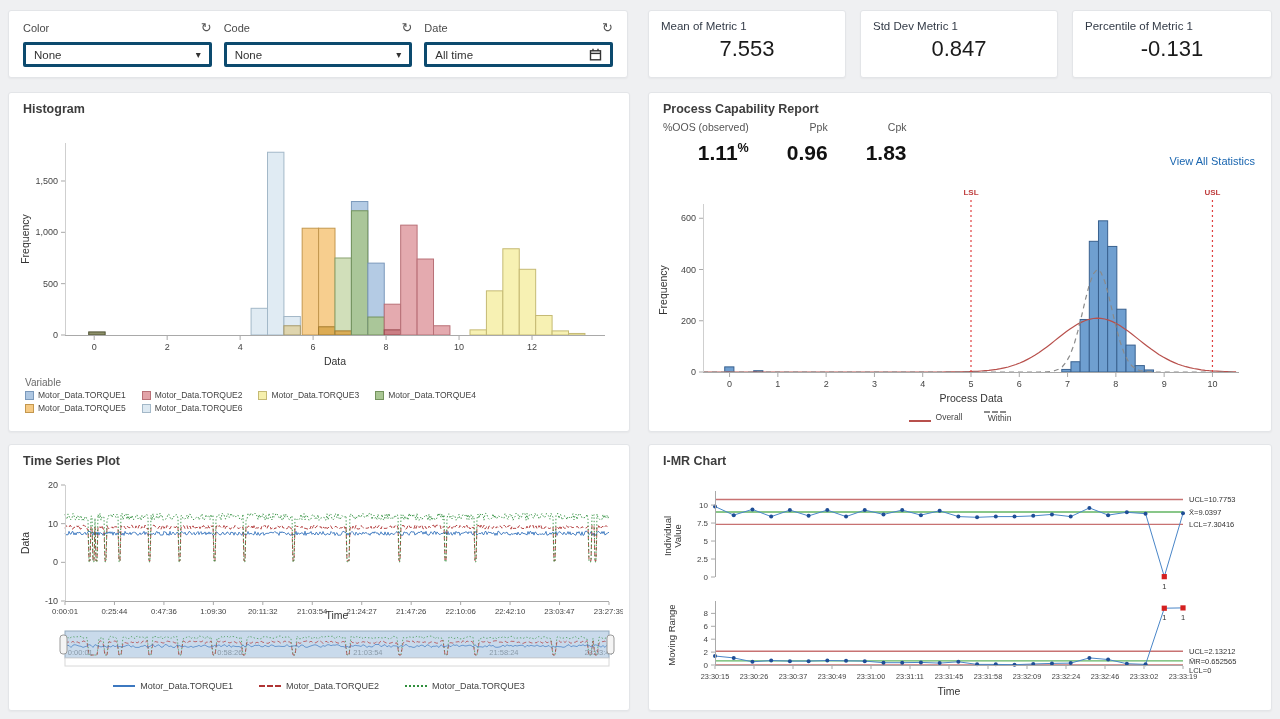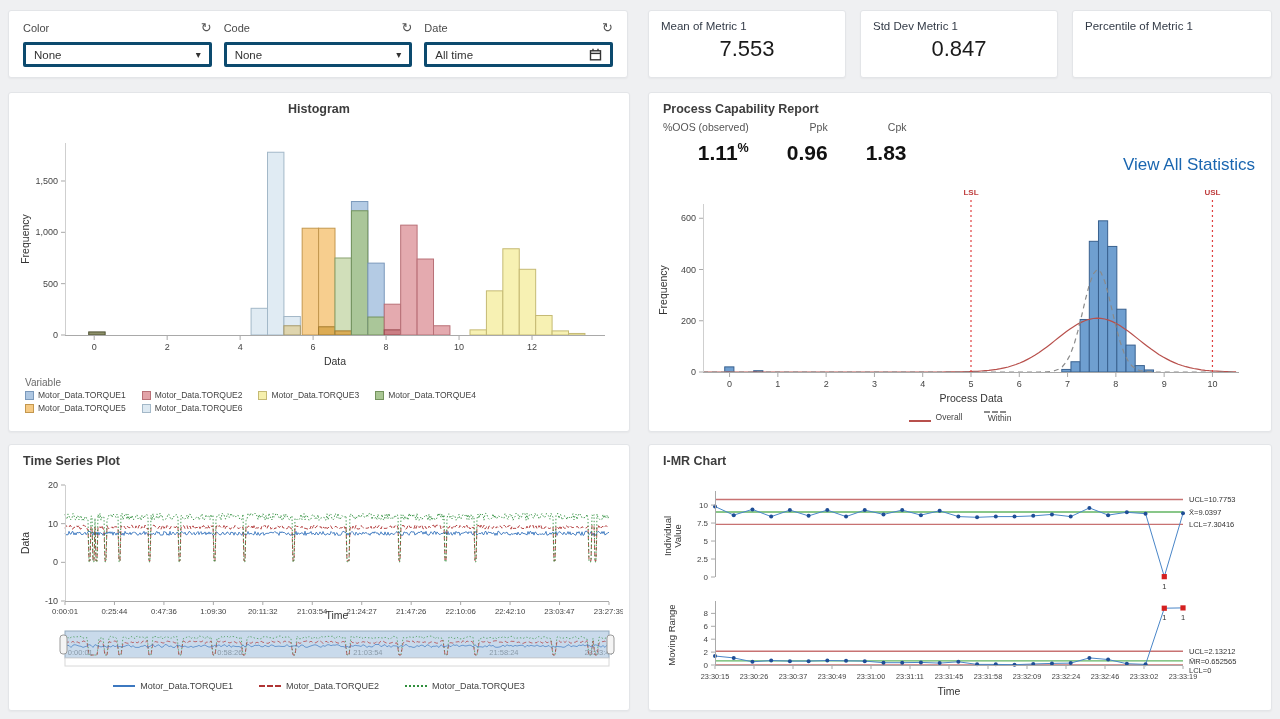--- a/index.html
+++ b/index.html
@@ -20,21 +20,21 @@
   
   .kpi { height:68px; padding:9px 12px; }
   .kpi .klabel { font-size:11.5px; color:#333b47; }
   .kpi .kvalue { font-size:22px; color:#1a1a1a; text-align:center; margin-top:4px; }
   #kpi1 { left:648px; top:10px; width:198px; }
   #kpi2 { left:860px; top:10px; width:198px; }
   #kpi3 { left:1072px; top:10px; width:200px; }
 
   .panel-title { font-size:12.5px; font-weight:600; color:#3d3d3d; padding:9px 14px 0; }
 
-  #histPanel { left:8px;  top:92px;  width:622px; height:340px;text-align:center; }
+  #histPanel { left:8px;  top:92px;  width:622px; height:340px; }
   #capPanel  { left:648px; top:92px; width:624px; height:340px; }
   #tsPanel   { left:8px;  top:444px; width:622px; height:267px; }
   #imrPanel  { left:648px; top:444px; width:624px; height:267px; }
 
   .chart-box { position:absolute; }
   #histChart { left:8px; top:30px; }
   #capChart  { left:6px; top:84px;margin-top:9px; }
   #tsChart   { left:8px; top:30px; }
   #tsNav     { left:8px; top:182px; }
   #imrChart  { left:4px; top:24px; }
@@ -46,21 +46,21 @@
   .sw { width:9px; height:9px; margin-right:4px; display:inline-block; }
   .cap-legend { position:absolute; left:0; top:318px; width:100%; display:flex; justify-content:center; gap:22px; font-size:8.5px; color:#444; align-items:center; }
   .ts-legend  { position:absolute; left:0; top:236px; width:100%; display:flex; justify-content:center; gap:26px; font-size:9px; color:#444; align-items:center; }
   .lsample { display:inline-block; width:22px; margin-right:5px; }
 
   
   .cap-stats { position:absolute; left:14px; top:28px; display:flex; gap:38px;text-align:right; }
   .cap-stat .slabel { font-size:10.5px; color:#555; }
   .cap-stat .sval { font-size:21px; font-weight:600; color:#111; margin-top:8px; }
   .cap-stat .sval sup { font-size:60%; }
-  .view-link { position:absolute; right:16px; top:62px; font-size:17px; color:#1a66b0; text-decoration:none; cursor:pointer; }
+  .view-link { position:absolute; right:16px; top:62px; font-size:11px; color:#1a66b0; text-decoration:none; cursor:pointer; }
 </style>
 </head>
 <body>
 
 <div class="dash">
 
   <section class="card filters">
     <div class="fgroup">
       <div class="frow">
         <span class="flabel">Color</span>
@@ -103,20 +103,21 @@
   <section class="card kpi" id="kpi1">
     <div class="klabel">Mean of Metric 1</div>
     <div class="kvalue">7.553</div>
   </section>
   <section class="card kpi" id="kpi2">
     <div class="klabel">Std Dev Metric 1</div>
     <div class="kvalue">0.847</div>
   </section>
   <section class="card kpi" id="kpi3">
     <div class="klabel">Percentile of Metric 1</div>
+    <div class="kvalue">-0.131</div>
   </section>
 
   <section class="card" id="histPanel">
     <h3 class="panel-title">Histogram</h3>
     <div class="chart-box" id="histChart"><svg width="600" height="252">
           <g>
             <rect x="71.71621621621622" y="208.91978609625667" width="16.418918918918905" height="3.080213903743328" fill="#82865c" stroke="#4f5233" stroke-width="1" fill-opacity="0.92"></rect>
             <rect x="234.08108108108107" y="185.3048128342246" width="16.418918918918905" height="26.695187165775394" fill="#dde9f2" stroke="#a3b8c8" stroke-width="1" fill-opacity="0.92"></rect>
             <rect x="250.49999999999997" y="29.240641711229955" width="16.418918918918934" height="182.75935828877004" fill="#dde9f2" stroke="#a3b8c8" stroke-width="1" fill-opacity="0.92"></rect>
             <rect x="266.9189189189189" y="193.51871657754012" width="16.418918918918905" height="18.48128342245988" fill="#dde9f2" stroke="#a3b8c8" stroke-width="1" fill-opacity="0.92"></rect>

